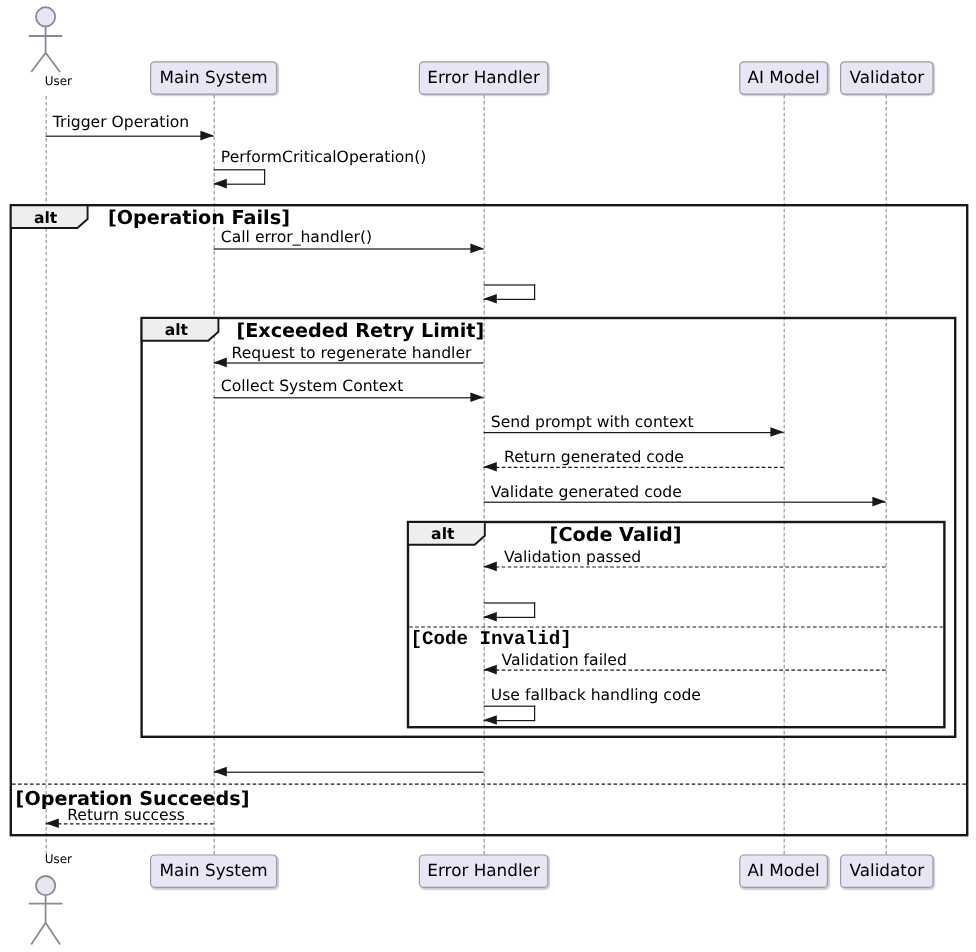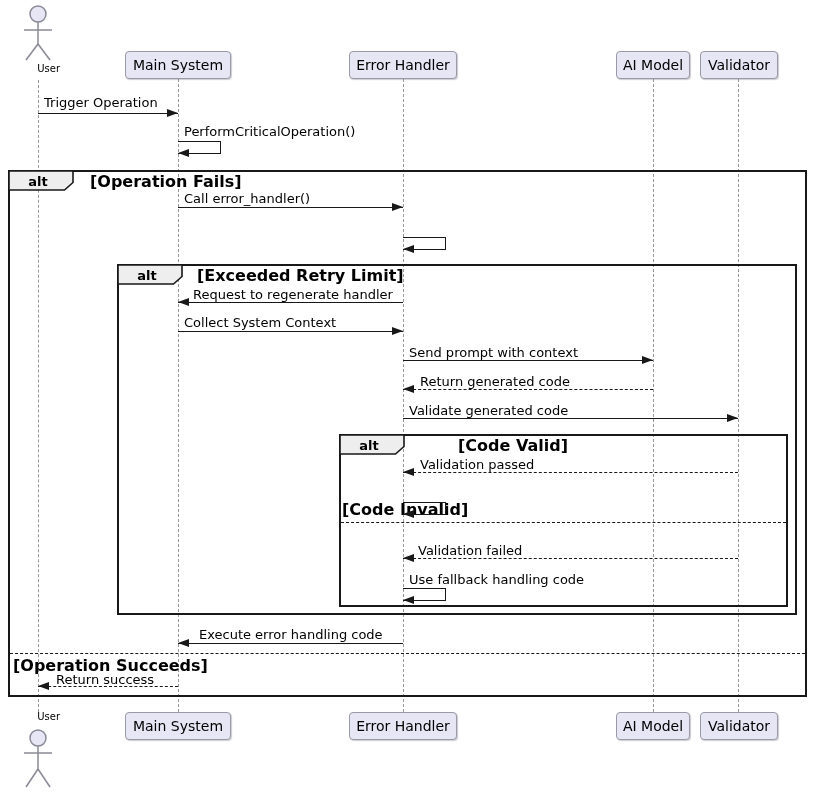--- a/index.html
+++ b/index.html
@@ -54,21 +54,21 @@
   </svg>
   <svg class="alt-svg" style="left:339px; top:434px;" width="68" height="21" viewBox="0 0 68 21">
     <path d="M1,1 H65 V12.5 L56.5,20 H1 Z" fill="#EEEEEE" stroke="#181818" stroke-width="1.6"></path>
     <text x="30" y="15.5" text-anchor="middle" font-family="DejaVu Sans, sans-serif" font-size="13" font-weight="bold">alt</text>
   </svg>
 
   <div class="cond" style="left:90px; top:172px;">[Operation Fails]</div>
   <div class="cond" style="left:197px; top:266px;">[Exceeded Retry Limit]</div>
   <div class="cond" style="left:430px; top:436px;margin-left:28px;">[Code Valid]</div>
   <div class="divider" style="left:341px; top:522px; width:445px;"></div>
-  <div class="cond" style="left:342px; top:500px;">[Code Invalid]</div>
+  <div class="cond" style="left:342px; top:524px;font-family:Liberation Mono, monospace;">[Code Invalid]</div>
   <div class="divider" style="left:10px; top:653px; width:795px;"></div>
   <div class="cond" style="left:13px; top:656px;">[Operation Succeeds]</div>
 
   <div class="msg-label" style="left:44px; top:95px;">Trigger Operation</div>
   <div class="mline" style="left:38px; top:113px; width:140px;"></div>
   <div class="ah r" style="left:167px; top:109px;"></div>
 
   <div class="msg-label" style="left:184px; top:124px;">PerformCriticalOperation()</div>
   <div class="self-loop" style="left:178px; top:141px;"></div>
   <div class="ah l" style="left:178px; top:149px;"></div>
@@ -108,21 +108,20 @@
   <div class="ah l" style="left:403px; top:510px;"></div>
 
   <div class="msg-label" style="left:418px; top:543px;">Validation failed</div>
   <div class="mline dashed" style="left:403px; top:558px; width:335px;"></div>
   <div class="ah l" style="left:403px; top:554px;"></div>
 
   <div class="msg-label" style="left:409px; top:572px;">Use fallback handling code</div>
   <div class="self-loop" style="left:403px; top:588px;"></div>
   <div class="ah l" style="left:403px; top:596px;"></div>
 
-  <div class="msg-label" style="left:199px; top:627px;">Execute error handling code</div>
   <div class="mline" style="left:178px; top:643px; width:225px;"></div>
   <div class="ah l" style="left:178px; top:639px;"></div>
 
   <div class="msg-label" style="left:56px; top:672px;text-align:center;">Return success</div>
   <div class="mline dashed" style="left:38px; top:686px; width:140px;"></div>
   <div class="ah l" style="left:38px; top:682px;"></div>
 
   <div class="pbox" style="left:125px; top:51px; width:106px;">
     <span>Main System</span>
   </div>

